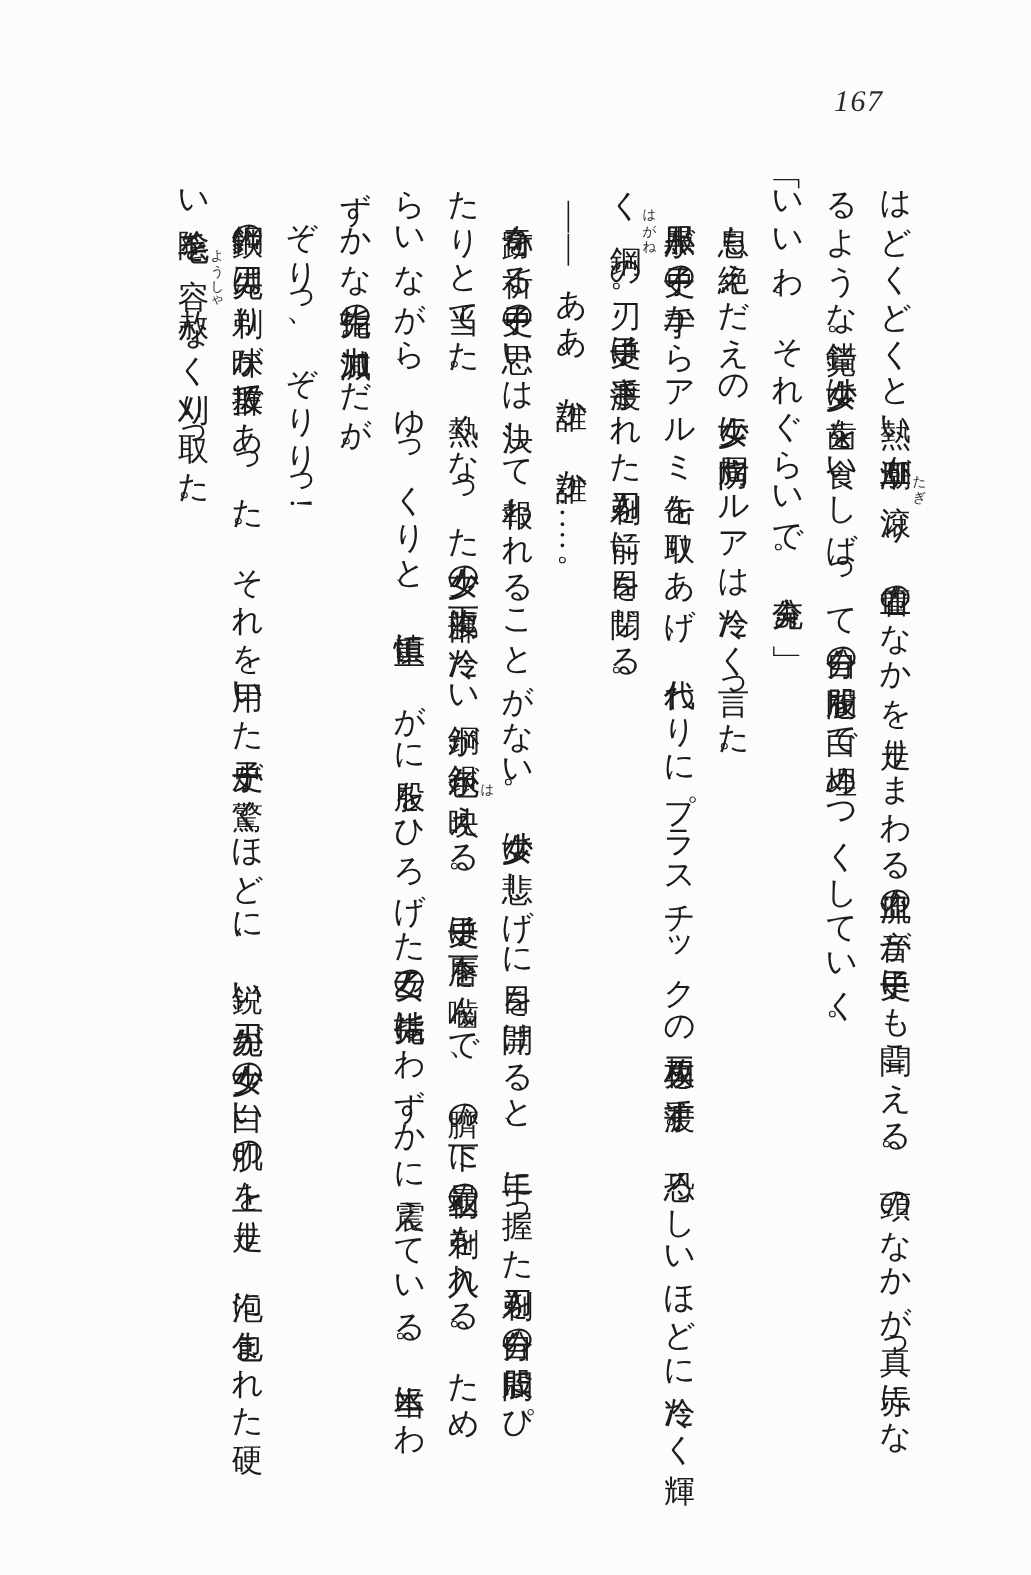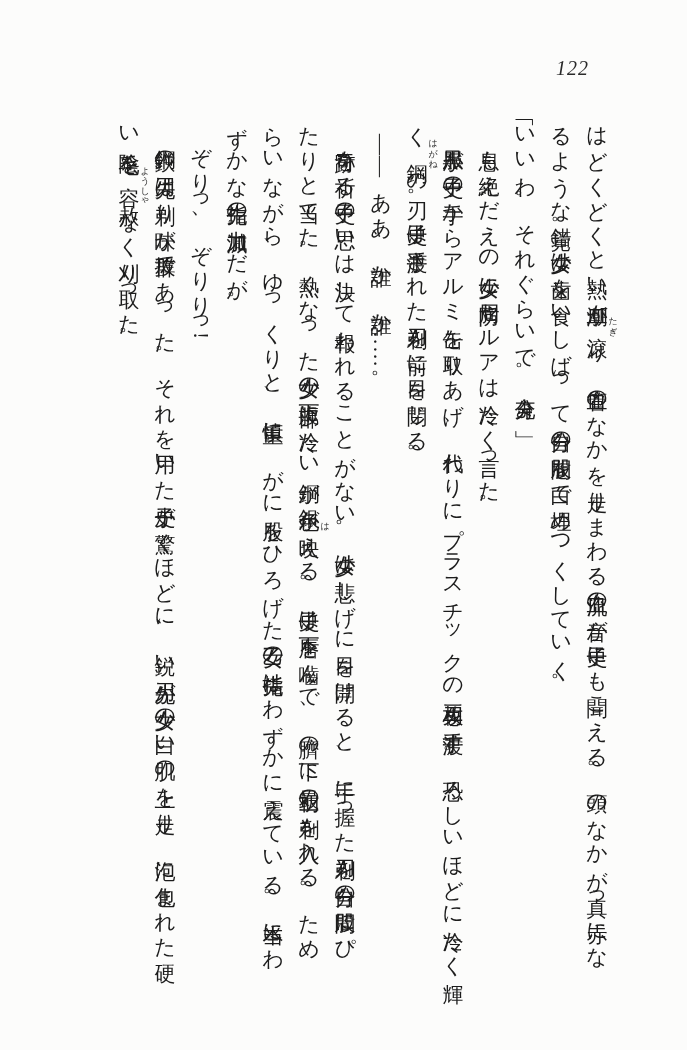--- a/index.html
+++ b/index.html
@@ -50,21 +50,21 @@
   ruby rt {
     font-size: 9px;
     letter-spacing: 0;
     color: #2a2a2a;
   }
 </style>
 </head>
 <body>
 
 <div class="page">
-  <div class="page-number">122</div>
+  <div class="page-number">167</div>
   <div class="text-block">
       <p>はどくどくと熱い血潮が<ruby>滾<rt>たぎ</rt></ruby>り、血管のなかを走りまわる血流の音が史子にも聞こえる。頭のなかが真っ赤になるような錯覚。少女は歯を食いしばって自分の股間を白で埋めつくしていく。</p>
       <p>「いいわ。それぐらいで。充分よ!」</p>
       <p class="indent">息も絶えだえの少女に周防セルアは冷たく言った。</p>
       <p class="indent">黒服が史子の手からアルミ缶を取りあげ、代わりにプラスチックの三枚刃を手渡す。恐ろしいほどに冷たく輝く<ruby>鋼<rt>はがね</rt></ruby>の刃。史子は手渡された剃刀を前に目を閉じる。</p>
       <p class="indent">――ああ、誰か、誰か……。</p>
       <p class="indent">奇跡を祈る史子の思いは決して報われることがない。少女は悲しげに目を開けると、手に握った剃刀を自分の股間にぴたりと当てた。熱くなった少女の下腹部に冷たい鋼が銀色が<ruby>映<rt>は</rt></ruby>える。史子は下唇を嚙んで、臍の下に最初の一剃を入れる。ためらいながら、ゆっくりと、慎重に。がに股をひろげた乙女の指先はわずかに震えている。本当にわずかな指先の力加減。だが。</p>
       <p class="indent">ぞりっ、ぞりりっ!</p>
       <p class="indent">鋼鉄の刃先は剃り味が抜群であった。それを用いた史子が驚くほどに、鋭い刃先が少女の白い肌の上を走り、泡に包まれた硬い陰毛を<ruby>容赦<rt>ようしゃ</rt></ruby>なく刈り取った。</p>
     </div>

